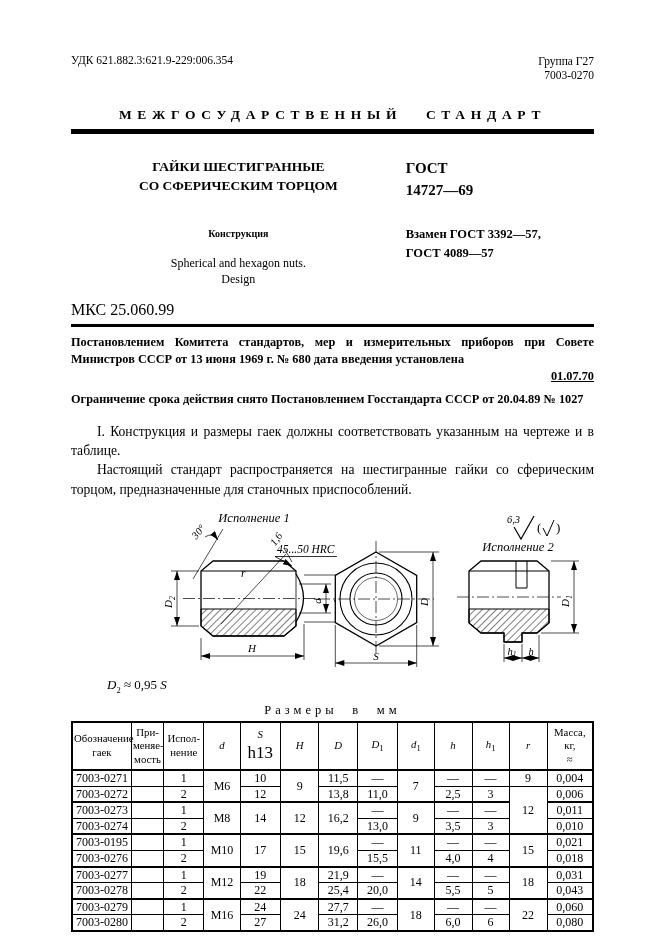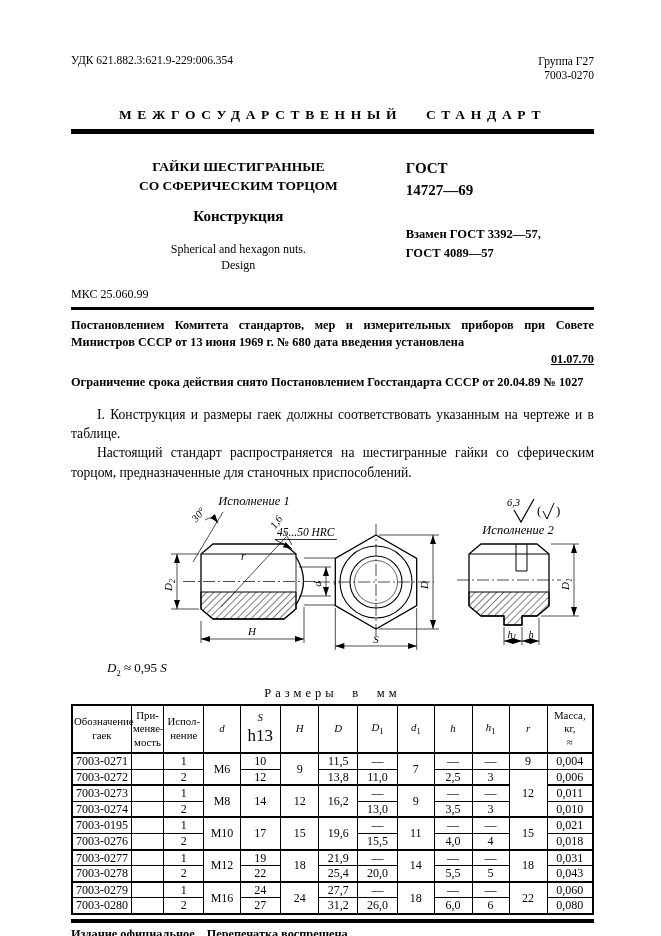--- a/index.html
+++ b/index.html
@@ -13,25 +13,25 @@
   .std-kind{margin-top:24px;text-align:center;font-weight:bold;font-size:13.5px;
             letter-spacing:.42em;word-spacing:1.1em;white-space:nowrap;}
   .bar1{height:5px;background:#000;margin-top:6px;}
   .bar2{height:3px;background:#000;}
   .bar3{height:4px;background:#000;}
   
   .title-grid{display:flex;margin-top:24px;}
   .title-left{width:64%;text-align:center;}
   .title-right{width:36%;text-align:left;}
   .title-ru{font-weight:bold;font-size:13.5px;line-height:1.4;text-align:center;}
-  .title-type{font-weight:bold;font-size:15px;margin-top:12px;}
+  .title-type{font-weight:bold;font-size:10px;margin-top:32px;}
   .title-en{font-size:12px;margin-top:16px;line-height:1.35;}
   .gost{font-weight:bold;font-size:15px;line-height:1.45;}
   .replaces{font-weight:bold;font-size:12.5px;margin-top:24px;line-height:1.5;}
-  .mks{font-size:12px;margin-top:14px;}
+  .mks{font-size:16px;margin-top:14px;}
   .rule2{margin-top:5px;}
   .decree{font-weight:bold;font-size:12.3px;line-height:1.38;text-align:justify;margin-top:7px;}
   .decree-date{font-weight:bold;font-size:12.3px;text-align:right;text-decoration:underline;margin-top:1px;}
   .para{font-size:13.6px;line-height:1.42;text-align:justify;text-indent:26px;}
   .para-block{margin-top:14px;}
   
   .drawing{margin-top:12px;}
   svg text{font-family:"Liberation Serif","DejaVu Serif",serif;}
   .note{font-size:13px;margin:-10px 0 0 36px;}
   .note sub,.tblhead sub{font-size:8.5px;}

